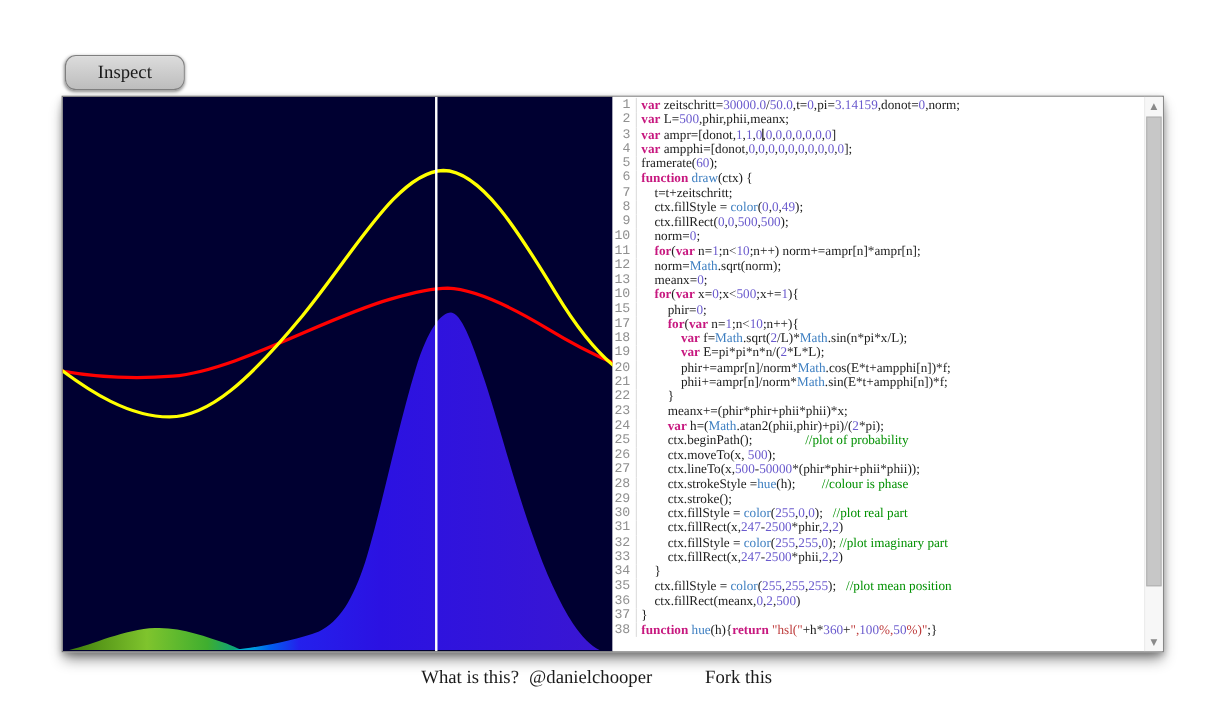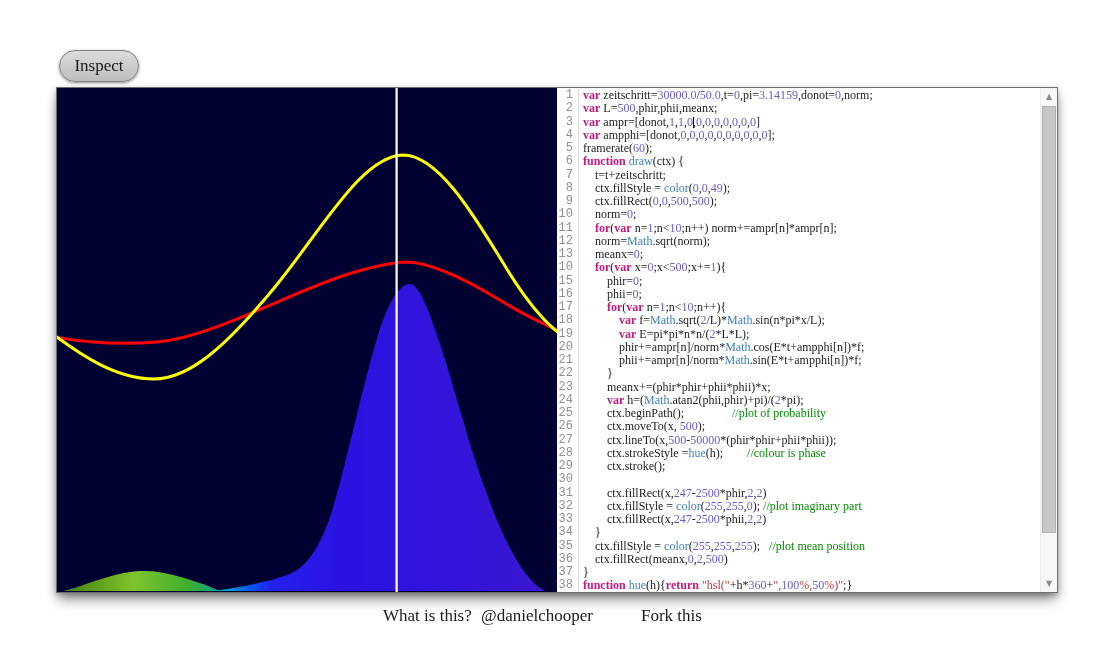--- a/index.html
+++ b/index.html
@@ -5,22 +5,22 @@
   * { box-sizing: border-box; }
   html,body { margin:0; padding:0; }
   body {
     width:1101px; height:653px; position:relative; overflow:hidden;
     background:#ffffff;
     font-family:"Liberation Serif","DejaVu Serif",serif;
   }
 
   
   #inspect {
-    position:absolute; left:59px; top:50px; width:80px; height:32px;
-    border:1px solid #7f7f7f; border-radius:16px;
+    position:absolute; left:59px; top:50px; width:109px; height:32px;
+    border:1px solid #7f7f7f; border-radius:10px;
     background:linear-gradient(#dcdcdc,#bdbdbd);
     box-shadow:0 1px 3px rgba(0,0,0,.45);
     font-family:"Liberation Serif",serif; font-size:17px; color:#1a1a1a;
     cursor:pointer;
   }
 
   
   #panel {
     position:absolute; left:56px; top:87px; width:1002px; height:506px;
     border:1px solid #6e6e6e; background:#fff; display:flex;
@@ -177,24 +177,20 @@
           </div>
           <div class="crow">
             <span class="ln">10</span>
             <span class="ct">    <span class="kw">for</span>(<span class="kw">var</span> x=<span class="num">0</span>;x&lt;<span class="num">500</span>;x+=<span class="num">1</span>){</span>
           </div>
           <div class="crow">
             <span class="ln">15</span>
             <span class="ct">        phir=<span class="num">0</span>;</span>
           </div>
           <div class="crow">
-            <span class="ln">16</span>
-            <span class="ct">        phii=<span class="num">0</span>;</span>
-          </div>
-          <div class="crow">
             <span class="ln">17</span>
             <span class="ct">        <span class="kw">for</span>(<span class="kw">var</span> n=<span class="num">1</span>;n&lt;<span class="num">10</span>;n++){</span>
           </div>
           <div class="crow">
             <span class="ln">18</span>
             <span class="ct">            <span class="kw">var</span> f=<span class="fn">Math</span>.sqrt(<span class="num">2</span>/L)*<span class="fn">Math</span>.sin(n*pi*x/L);</span>
           </div>
           <div class="crow">
             <span class="ln">19</span>
             <span class="ct">            <span class="kw">var</span> E=pi*pi*n*n/(<span class="num">2</span>*L*L);</span>
@@ -234,20 +230,21 @@
           <div class="crow">
             <span class="ln">28</span>
             <span class="ct">        ctx.strokeStyle =<span class="fn">hue</span>(h);        <span class="com">//colour is phase</span></span>
           </div>
           <div class="crow">
             <span class="ln">29</span>
             <span class="ct">        ctx.stroke();</span>
           </div>
           <div class="crow">
             <span class="ln">30</span>
+            <span class="ct">        ctx.fillStyle = <span class="fn">color</span>(<span class="num">255</span>,<span class="num">0</span>,<span class="num">0</span>);   <span class="com">//plot real part</span></span>
           </div>
           <div class="crow">
             <span class="ln">31</span>
             <span class="ct">        ctx.fillRect(x,<span class="num">247</span>-<span class="num">2500</span>*phir,<span class="num">2</span>,<span class="num">2</span>)</span>
           </div>
           <div class="crow">
             <span class="ln">32</span>
             <span class="ct">        ctx.fillStyle = <span class="fn">color</span>(<span class="num">255</span>,<span class="num">255</span>,<span class="num">0</span>); <span class="com">//plot imaginary part</span></span>
           </div>
           <div class="crow">

